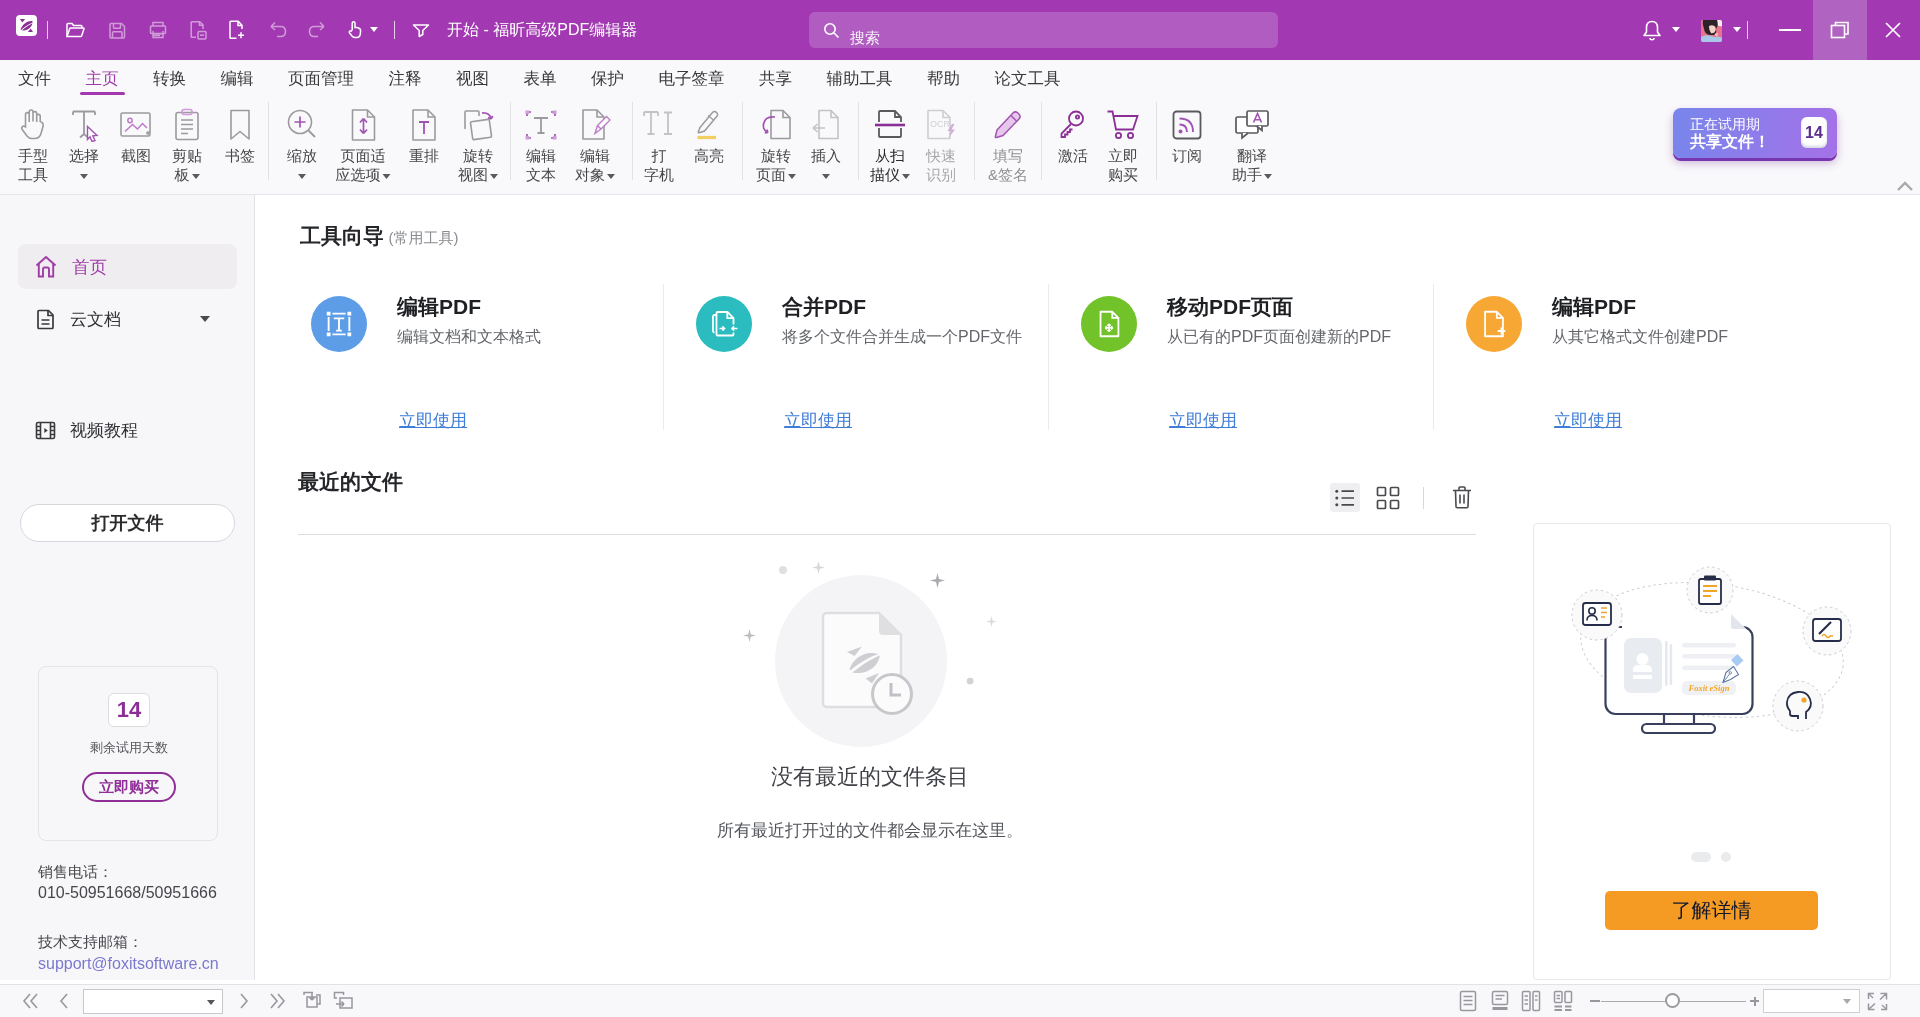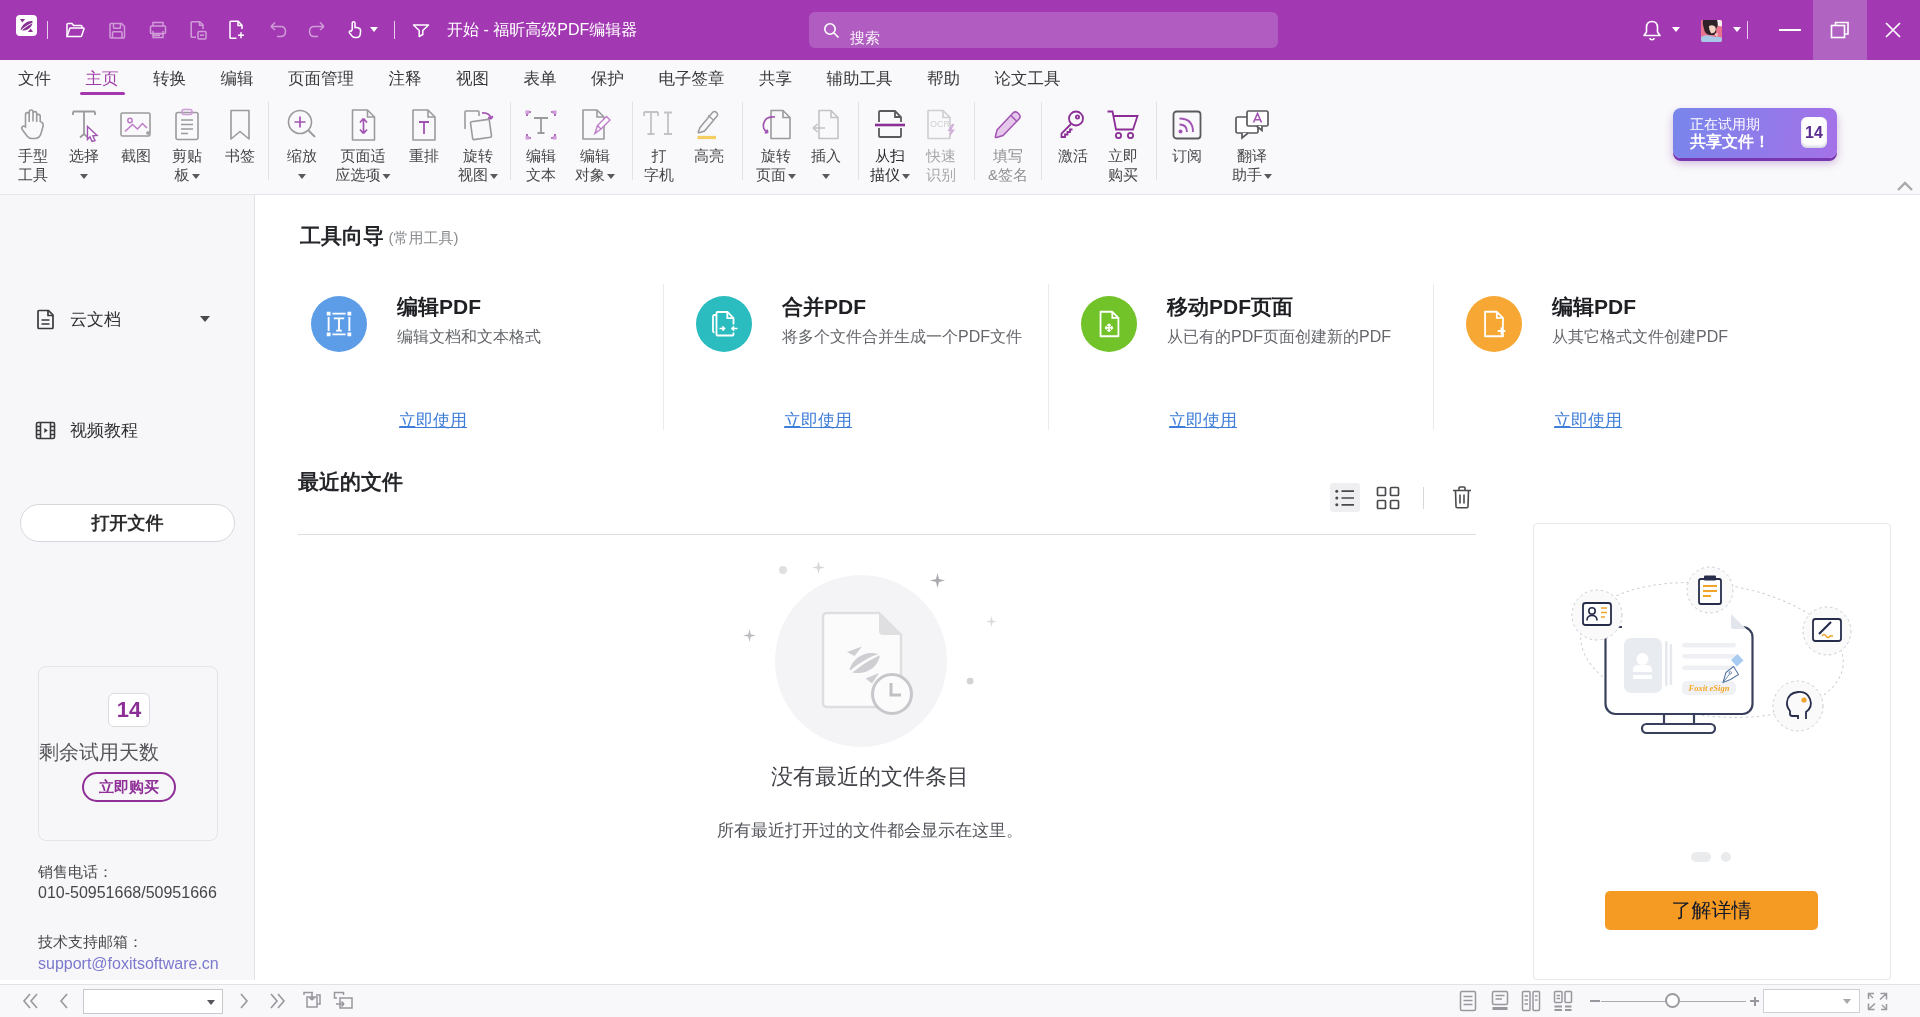--- a/index.html
+++ b/index.html
@@ -427,41 +427,47 @@
 
 <div class="abs" style="left:1673px;top:11px;width:164px;height:50px;border-radius:8px;background:linear-gradient(100deg,#7886EC 0%,#A571E8 100%);box-shadow:0 3px 0 0 #7836B0, 0 5px 8px rgba(120,60,160,.35);">
   <div class="abs" style="left:17px;top:7px;color:#fff;font-size:14px;line-height:18px;">正在试用期<br><span style="font-size:16px;font-weight:bold;">共享文件！</span></div>
   <div class="abs" style="left:128px;top:9px;width:26px;height:31px;background:#fff;border-radius:6px;box-shadow:inset 0 -2px 3px rgba(150,150,180,.4);display:flex;align-items:center;justify-content:center;color:#5B2D91;font-weight:bold;font-size:16px;">14</div>
 </div>
 <div class="abs" style="left:1896px;top:81px;width:18px;height:12px;"><svg width="18" height="12" viewBox="0 0 18 12" fill="none" stroke="#A8A8AC" stroke-width="2.4">
         <path d="M2 10 L9 3 L16 10"></path>
       </svg></div>
 </div>
 <div id="sidebar">
+ <div class="side-item" style="top:49px;height:45px;border-radius:8px;background:#EFEDEF;color:#A03CA8;font-size:17.5px;">
+  <svg style="margin-left:15px;width:26px;height:26px;" viewBox="0 0 26 26" fill="none" stroke="#A03CA8" stroke-width="1.9">
+        <path d="M3.5 11.5 L13 3 L22.5 11.5" stroke-linejoin="round"></path>
+        <path d="M5.8 10 L5.8 22.5 L10 22.5 L10 15.5 Q10 13.5 11.5 13.5 L14.5 13.5 Q16 13.5 16 15.5 L16 22.5 L20.2 22.5 L20.2 10"></path>
+      </svg>
+  首页</div>
  <div class="side-item" style="top:104px;">
   <svg width="23" height="23" viewBox="0 0 23 23" fill="none" stroke="#3A3A3E" stroke-width="1.7">
         <path d="M4 3.5 Q4 2.5 5 2.5 L14.5 2.5 L19 7 L19 19.5 Q19 20.5 18 20.5 L5 20.5 Q4 20.5 4 19.5 Z" stroke-linejoin="round"></path>
         <path d="M14 2.8 L14 7.5 L18.8 7.5"></path>
         <path d="M7.5 12 L15.5 12 M7.5 16 L15.5 16"></path>
       </svg>
   云文档
   <div style="position:absolute;right:27px;top:17px;width:0;height:0;border-left:5px solid transparent;border-right:5px solid transparent;border-top:6px solid #4A4A4E;"></div>
  </div>
  <div class="side-item" style="top:215px;">
   <svg width="23" height="23" viewBox="0 0 23 23" fill="none" stroke="#3A3A3E" stroke-width="1.6">
         <rect x="2.5" y="3.5" width="18" height="16" rx="1.5"></rect>
         <path d="M6.5 3.5 L6.5 19.5 M16.5 3.5 L16.5 19.5 M2.5 7.5 L6.5 7.5 M2.5 11.5 L6.5 11.5 M2.5 15.5 L6.5 15.5 M16.5 7.5 L20.5 7.5 M16.5 11.5 L20.5 11.5 M16.5 15.5 L20.5 15.5"></path>
         <path d="M10.3 9 L13.8 11.5 L10.3 14 Z" fill="#3A3A3E" stroke="none"></path>
       </svg>
   视频教程</div>
  <div class="abs" style="left:20px;top:309px;width:215px;height:38px;background:#fff;border:1px solid #D9D7DC;border-radius:19px;display:flex;align-items:center;justify-content:center;font-size:18px;font-weight:bold;color:#2B2B2E;">打开文件</div>
 
  <div class="abs" style="left:38px;top:471px;width:180px;height:175px;border:1px solid #E6E3E8;border-radius:8px;">
    <div class="abs" style="left:69px;top:26px;width:42px;height:34px;background:#fff;border:1px solid #DCDCE0;border-radius:6px;display:flex;align-items:center;justify-content:center;font-size:22px;font-weight:bold;color:#8B2F96;">14</div>
-   <div class="abs" style="left:0;top:72px;width:180px;font-size:20px;color:#55565A;">剩余试用天数</div>
+   <div class="abs" style="left:0;top:72px;width:180px;text-align:center;font-size:13px;color:#55565A;">剩余试用天数</div>
    <div class="abs" style="left:43px;top:105px;width:94px;height:30px;border:2px solid #8E2E96;border-radius:16px;display:flex;align-items:center;justify-content:center;font-size:15px;font-weight:bold;color:#8E2E96;">立即购买</div>
  </div>
  <div class="abs" style="left:38px;top:666px;font-size:15px;color:#46474B;line-height:21px;">销售电话：<br><span style="font-size:16px;">010-50951668/50951666</span></div>
  <div class="abs" style="left:38px;top:736px;font-size:15px;color:#46474B;line-height:22px;">技术支持邮箱：<br><span style="color:#7B79CE;font-size:16px;">support@foxitsoftware.cn</span></div>
 </div>
 <div id="content">
  <div class="abs" style="left:44px;top:27px;"><span class="h1">工具向导</span> <span style="font-size:15px;color:#8A8C90;">(常用工具)</span></div>
 
  <div class="card" style="left:44px;">
    <div class="circ" style="background:#5D9DE8;">

